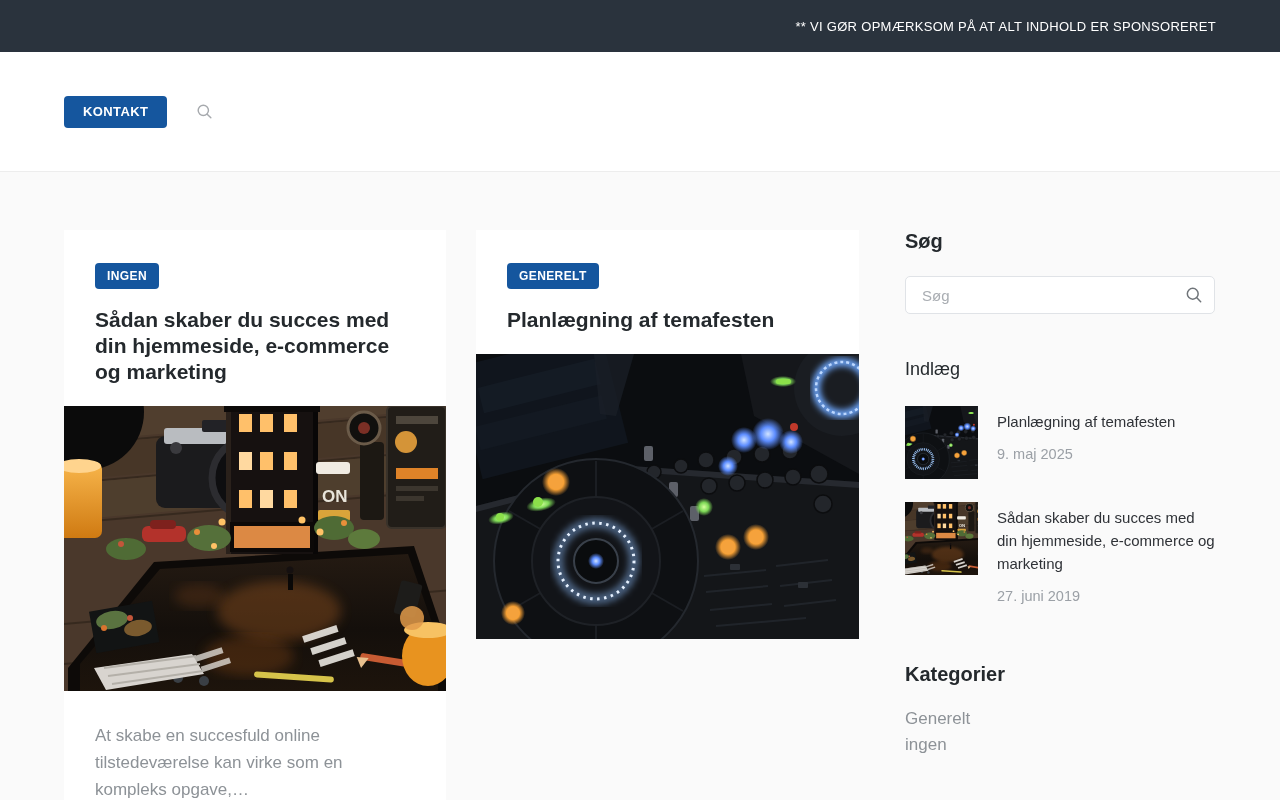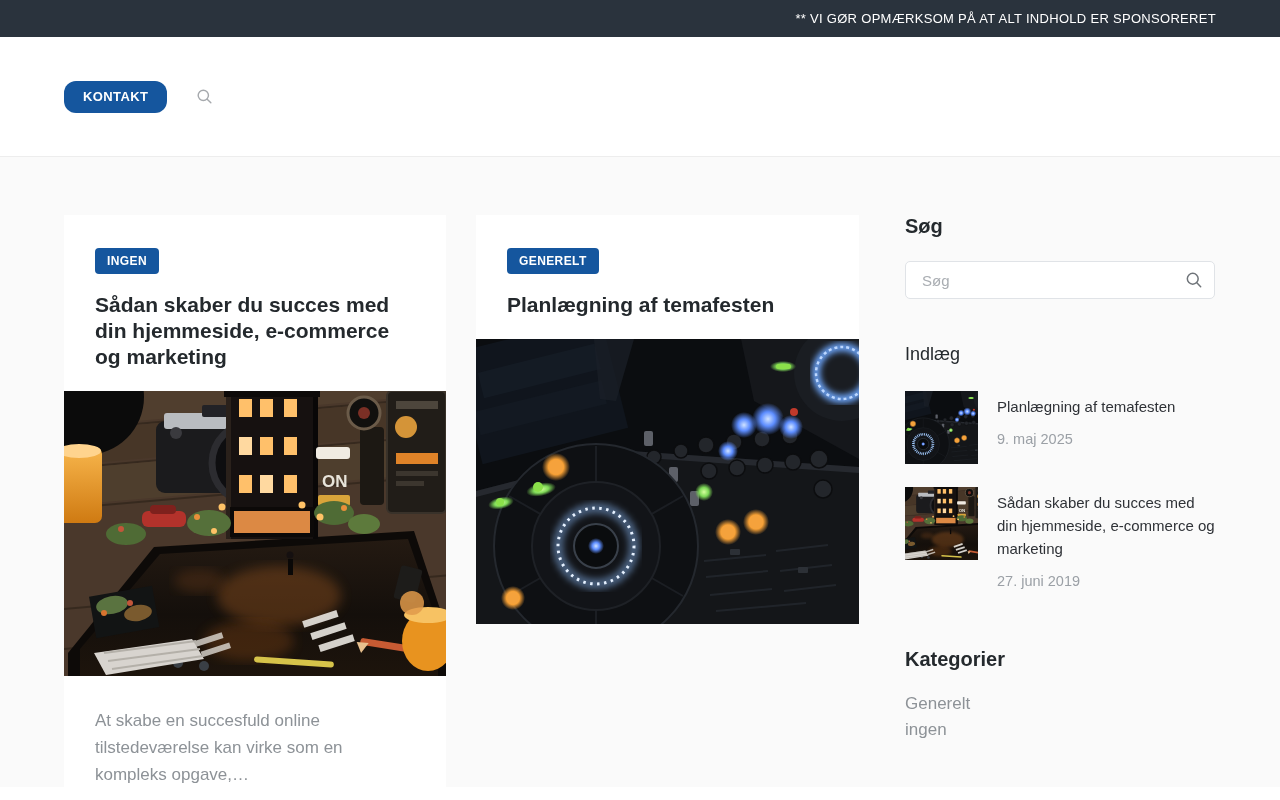--- a/index.html
+++ b/index.html
@@ -1,31 +1,31 @@
 <!DOCTYPE html>
 <html lang="da"><head>
 <meta charset="utf-8">
 <style>
   * { margin:0; padding:0; box-sizing:border-box; }
   html,body { width:1280px; height:800px; overflow:hidden;
     font-family:"Liberation Sans", sans-serif; background:#fff; }
   .container { width:1152px; margin:0 auto; }
 
   
-  .top-banner { height:37px; background:#2a333d; display:flex; align-items:center; }
+  .top-banner { height:52px; background:#2a333d; display:flex; align-items:center; }
   .top-banner .container { display:flex; justify-content:flex-end; }
   .banner-text { color:#ffffff; font-size:13px; letter-spacing:.3px; }
 
   
   .site-header { height:120px; background:#fff; border-bottom:1px solid #ededed;
     display:flex; align-items:center; }
   .site-header .container { display:flex; align-items:center; justify-content:space-between; }
   .site-title { font-size:23px; font-weight:700; color:#24292d; letter-spacing:-.2px; cursor:pointer; }
   .header-right { display:flex; align-items:center; }
-  .btn-contact { background:#15569e; color:#fff; border:none; border-radius:12px;
+  .btn-contact { background:#15569e; color:#fff; border:none; border-radius:4px;
     font-family:inherit; font-size:13px; font-weight:600; letter-spacing:.4px;
     padding:0 19px; height:32px; cursor:pointer; }
   .header-search { margin-left:28px; display:flex; align-items:center; cursor:pointer; }
 
   
   .main-area { background:#fafafa; height:630px; }
   .content { display:flex; padding-top:58px; align-items:flex-start; }
   .card { background:#fff; }
   .card-1 { width:382px; margin-right:30px; }
   .card-2 { width:383px; margin-right:46px; }

